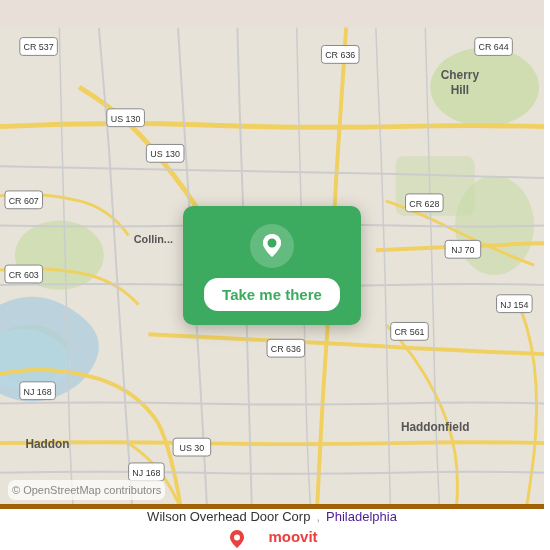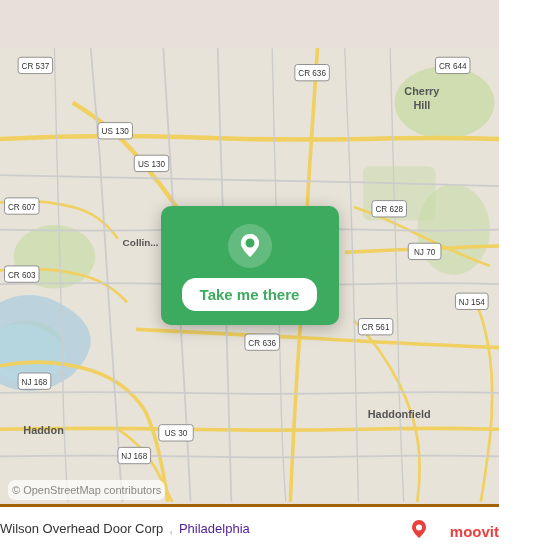--- a/index.html
+++ b/index.html
@@ -5,21 +5,21 @@
     * { margin: 0; padding: 0; box-sizing: border-box; }
     body {
       width: 550px;
       height: 550px;
       overflow: hidden;
       font-family: Arial, sans-serif;
       position: relative;
     }
 
     #map-container {
-      width: 499px;
+      width: 544px;
       height: 550px;
       position: relative;
       background-color: #e8e0d8;
       overflow: hidden;
     }
 
     
     #map-bg {
       width: 100%;
       height: 100%;
@@ -32,22 +32,23 @@
       position: absolute;
       bottom: 0;
       left: 0;
       right: 0;
       height: 46px;
       background: #fff;
       display: flex;
       align-items: center;
       justify-content: space-between;
       padding: 0 0;
-      border-top: 3px solid #a16207;
+      border-top: 5px solid #a16207;
       z-index: 10;
+      flex-direction: column;
     }
 
     #bottom-bar-left {
       display: flex;
       align-items: center;
       gap: 6px;
       font-size: 13px;
       color: #333;
     }
 
@@ -58,21 +59,21 @@
       bottom: 50px;
       left: 8px;
       background: rgba(255,255,255,0.7);
       padding: 4px 4px;
       border-radius: 7px;
       z-index: 10;
     }
 
     #moovit-logo {
       display: flex;
-      align-items: flex-end;
+      align-items: flex-start;
       gap: 20px;
     }
 
     
     #card {
       position: absolute;
       top: 50%;
       left: 50%;
       transform: translate(-50%, -58%);
       width: 178px;

